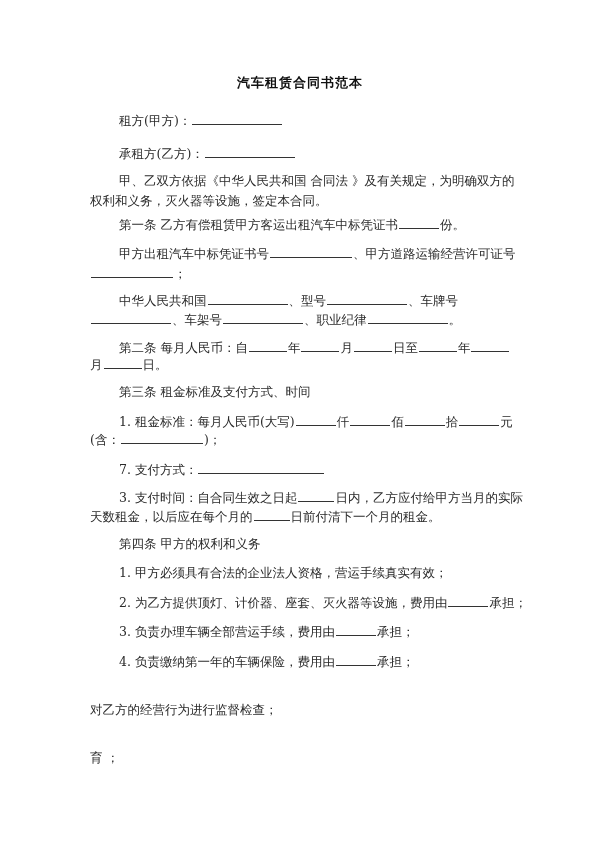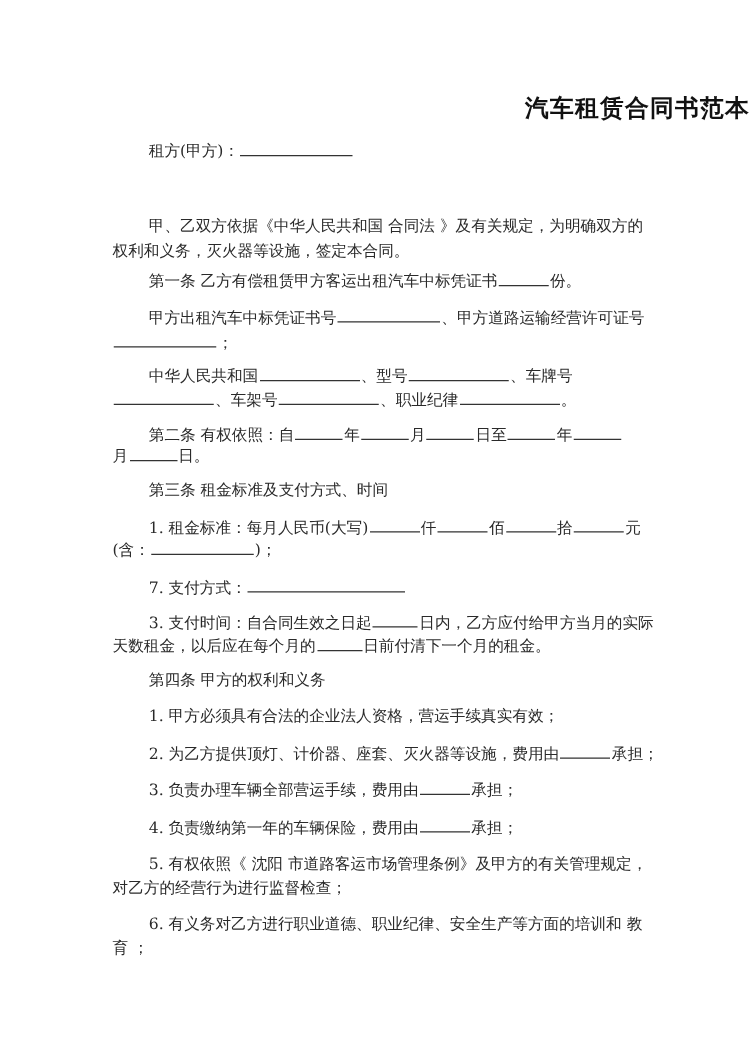--- a/index.html
+++ b/index.html
@@ -3,41 +3,44 @@
 <meta charset="utf-8">
 <style>
   html, body { margin: 0; padding: 0; }
   body {
     width: 600px; height: 849px; background: #ffffff; overflow: hidden;
     font-family: "DejaVu Serif", "Liberation Serif", serif;
     color: #2a2a2a;
   }
   .page { position: relative; width: 600px; height: 849px; }
   .title {
-    position: absolute; left: 0; top: 74px; width: 600px; text-align: right;
-    font-size: 19px; font-weight: bold; color: #111; letter-spacing: 1px;
+    position: absolute; left: 0; top: 74px; width: 600px; text-align: center;
+    font-size: 13px; font-weight: bold; color: #111; letter-spacing: 1px;
   }
   .line {
     position: absolute; font-size: 12.5px; white-space: nowrap; line-height: 16px;
   }
   .ind { left: 119px; }
   .cont { left: 90px; }
   .blank {
     display: inline-block; border-bottom: 1px solid #333; height: 12px;
     vertical-align: baseline; margin: 0 1px;
   }
 </style>
 </head>
 <body>
 
 <div class="page">
   <div class="title">汽车租赁合同书范本</div>
 
   <div class="line ind" style="top:112px">
     <span>租方(甲方)：</span><span class="blank" style="width:90px"></span>
+  </div>
+  <div class="line ind" style="top:145px">
+    <span>承租方(乙方)：</span><span class="blank" style="width:90px"></span>
   </div>
 
   <div class="line ind" style="top:173px">甲、乙双方依据《中华人民共和国  合同法  》及有关规定，为明确双方的</div>
   <div class="line cont" style="top:193px">权利和义务，灭火器等设施，签定本合同。</div>
 
   <div class="line ind" style="top:216px">
     <span>第一条    乙方有偿租赁甲方客运出租汽车中标凭证书</span><span class="blank" style="width:40px"></span><span>份。</span>
   </div>
 
   <div class="line ind" style="top:245px">
@@ -48,21 +51,21 @@
   </div>
 
   <div class="line ind" style="top:292px">
     <span>中华人民共和国</span><span class="blank" style="width:80px"></span><span>、型号</span><span class="blank" style="width:80px"></span><span>、车牌号</span>
   </div>
   <div class="line cont" style="top:311px">
     <span class="blank" style="width:80px"></span><span>、车架号</span><span class="blank" style="width:80px"></span><span>、职业纪律</span><span class="blank" style="width:80px"></span><span>。</span>
   </div>
 
   <div class="line ind" style="top:339px">
-    <span>第二条    有权依照：自</span><span class="blank" style="width:38px"></span><span>年</span><span class="blank" style="width:38px"></span><span>月</span><span class="blank" style="width:38px"></span><span>日至</span><span class="blank" style="width:38px"></span><span>年</span><span class="blank" style="width:38px"></span>
+    <span>第二条    每月人民币：自</span><span class="blank" style="width:38px"></span><span>年</span><span class="blank" style="width:38px"></span><span>月</span><span class="blank" style="width:38px"></span><span>日至</span><span class="blank" style="width:38px"></span><span>年</span><span class="blank" style="width:38px"></span>
   </div>
   <div class="line cont" style="top:356px">
     <span>月</span><span class="blank" style="width:38px"></span><span>日。</span>
   </div>
 
   <div class="line ind" style="top:384px">第三条    租金标准及支付方式、时间</div>
 
   <div class="line ind" style="top:413px">
     <span>1. 租金标准：每月人民币(大写)</span><span class="blank" style="width:40px"></span><span>仟</span><span class="blank" style="width:40px"></span><span>佰</span><span class="blank" style="width:40px"></span><span>拾</span><span class="blank" style="width:40px"></span><span>元</span>
   </div>
@@ -86,18 +89,16 @@
   <div class="line ind" style="top:594px">
     <span>2. 为乙方提供顶灯、计价器、座套、灭火器等设施，费用由</span><span class="blank" style="width:40px"></span><span>承担；</span>
   </div>
   <div class="line ind" style="top:623px">
     <span>3. 负责办理车辆全部营运手续，费用由</span><span class="blank" style="width:40px"></span><span>承担；</span>
   </div>
   <div class="line ind" style="top:653px">
     <span>4. 负责缴纳第一年的车辆保险，费用由</span><span class="blank" style="width:40px"></span><span>承担；</span>
   </div>
 
-  <div class="line ind" style="top:683px">5. 有权依照《  沈阳  市道路客运市场管理条例》及甲方的有关管理规定，</div>
   <div class="line cont" style="top:702px">对乙方的经营行为进行监督检查；</div>
 
-  <div class="line ind" style="top:731px">6. 有义务对乙方进行职业道德、职业纪律、安全生产等方面的培训和  教</div>
   <div class="line cont" style="top:750px">育  ；</div>
 </div>
 
 </body></html>

